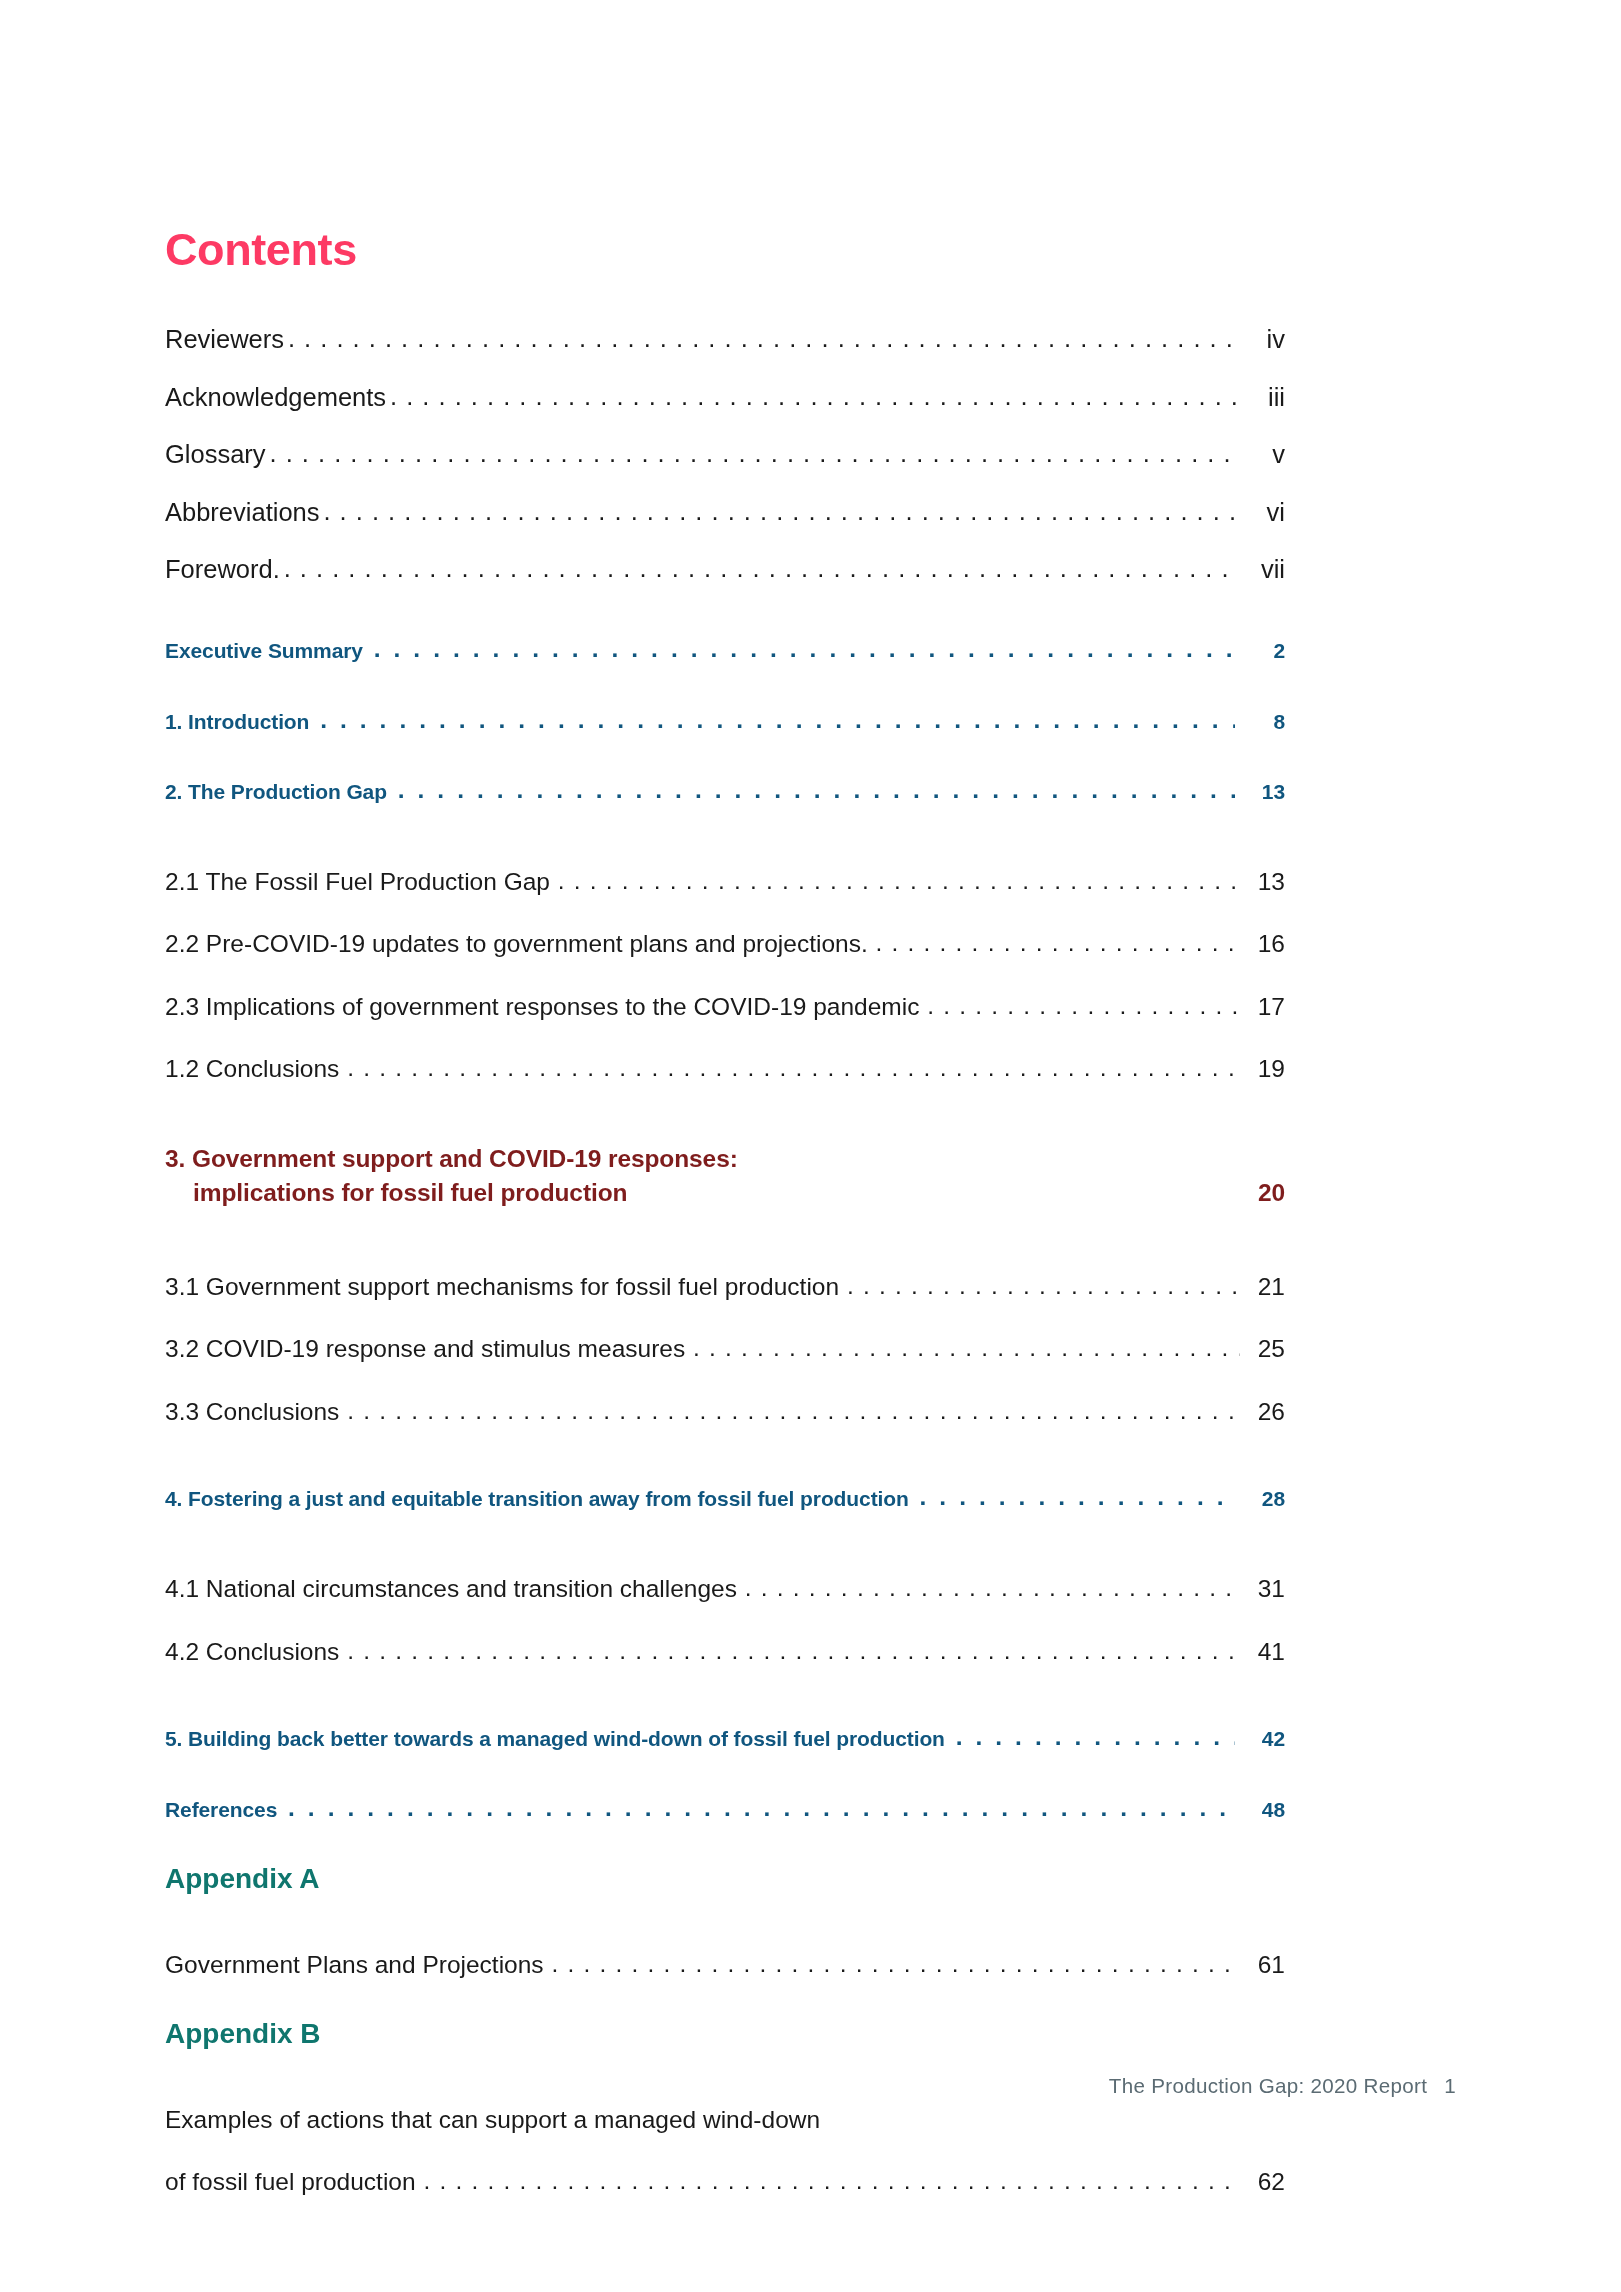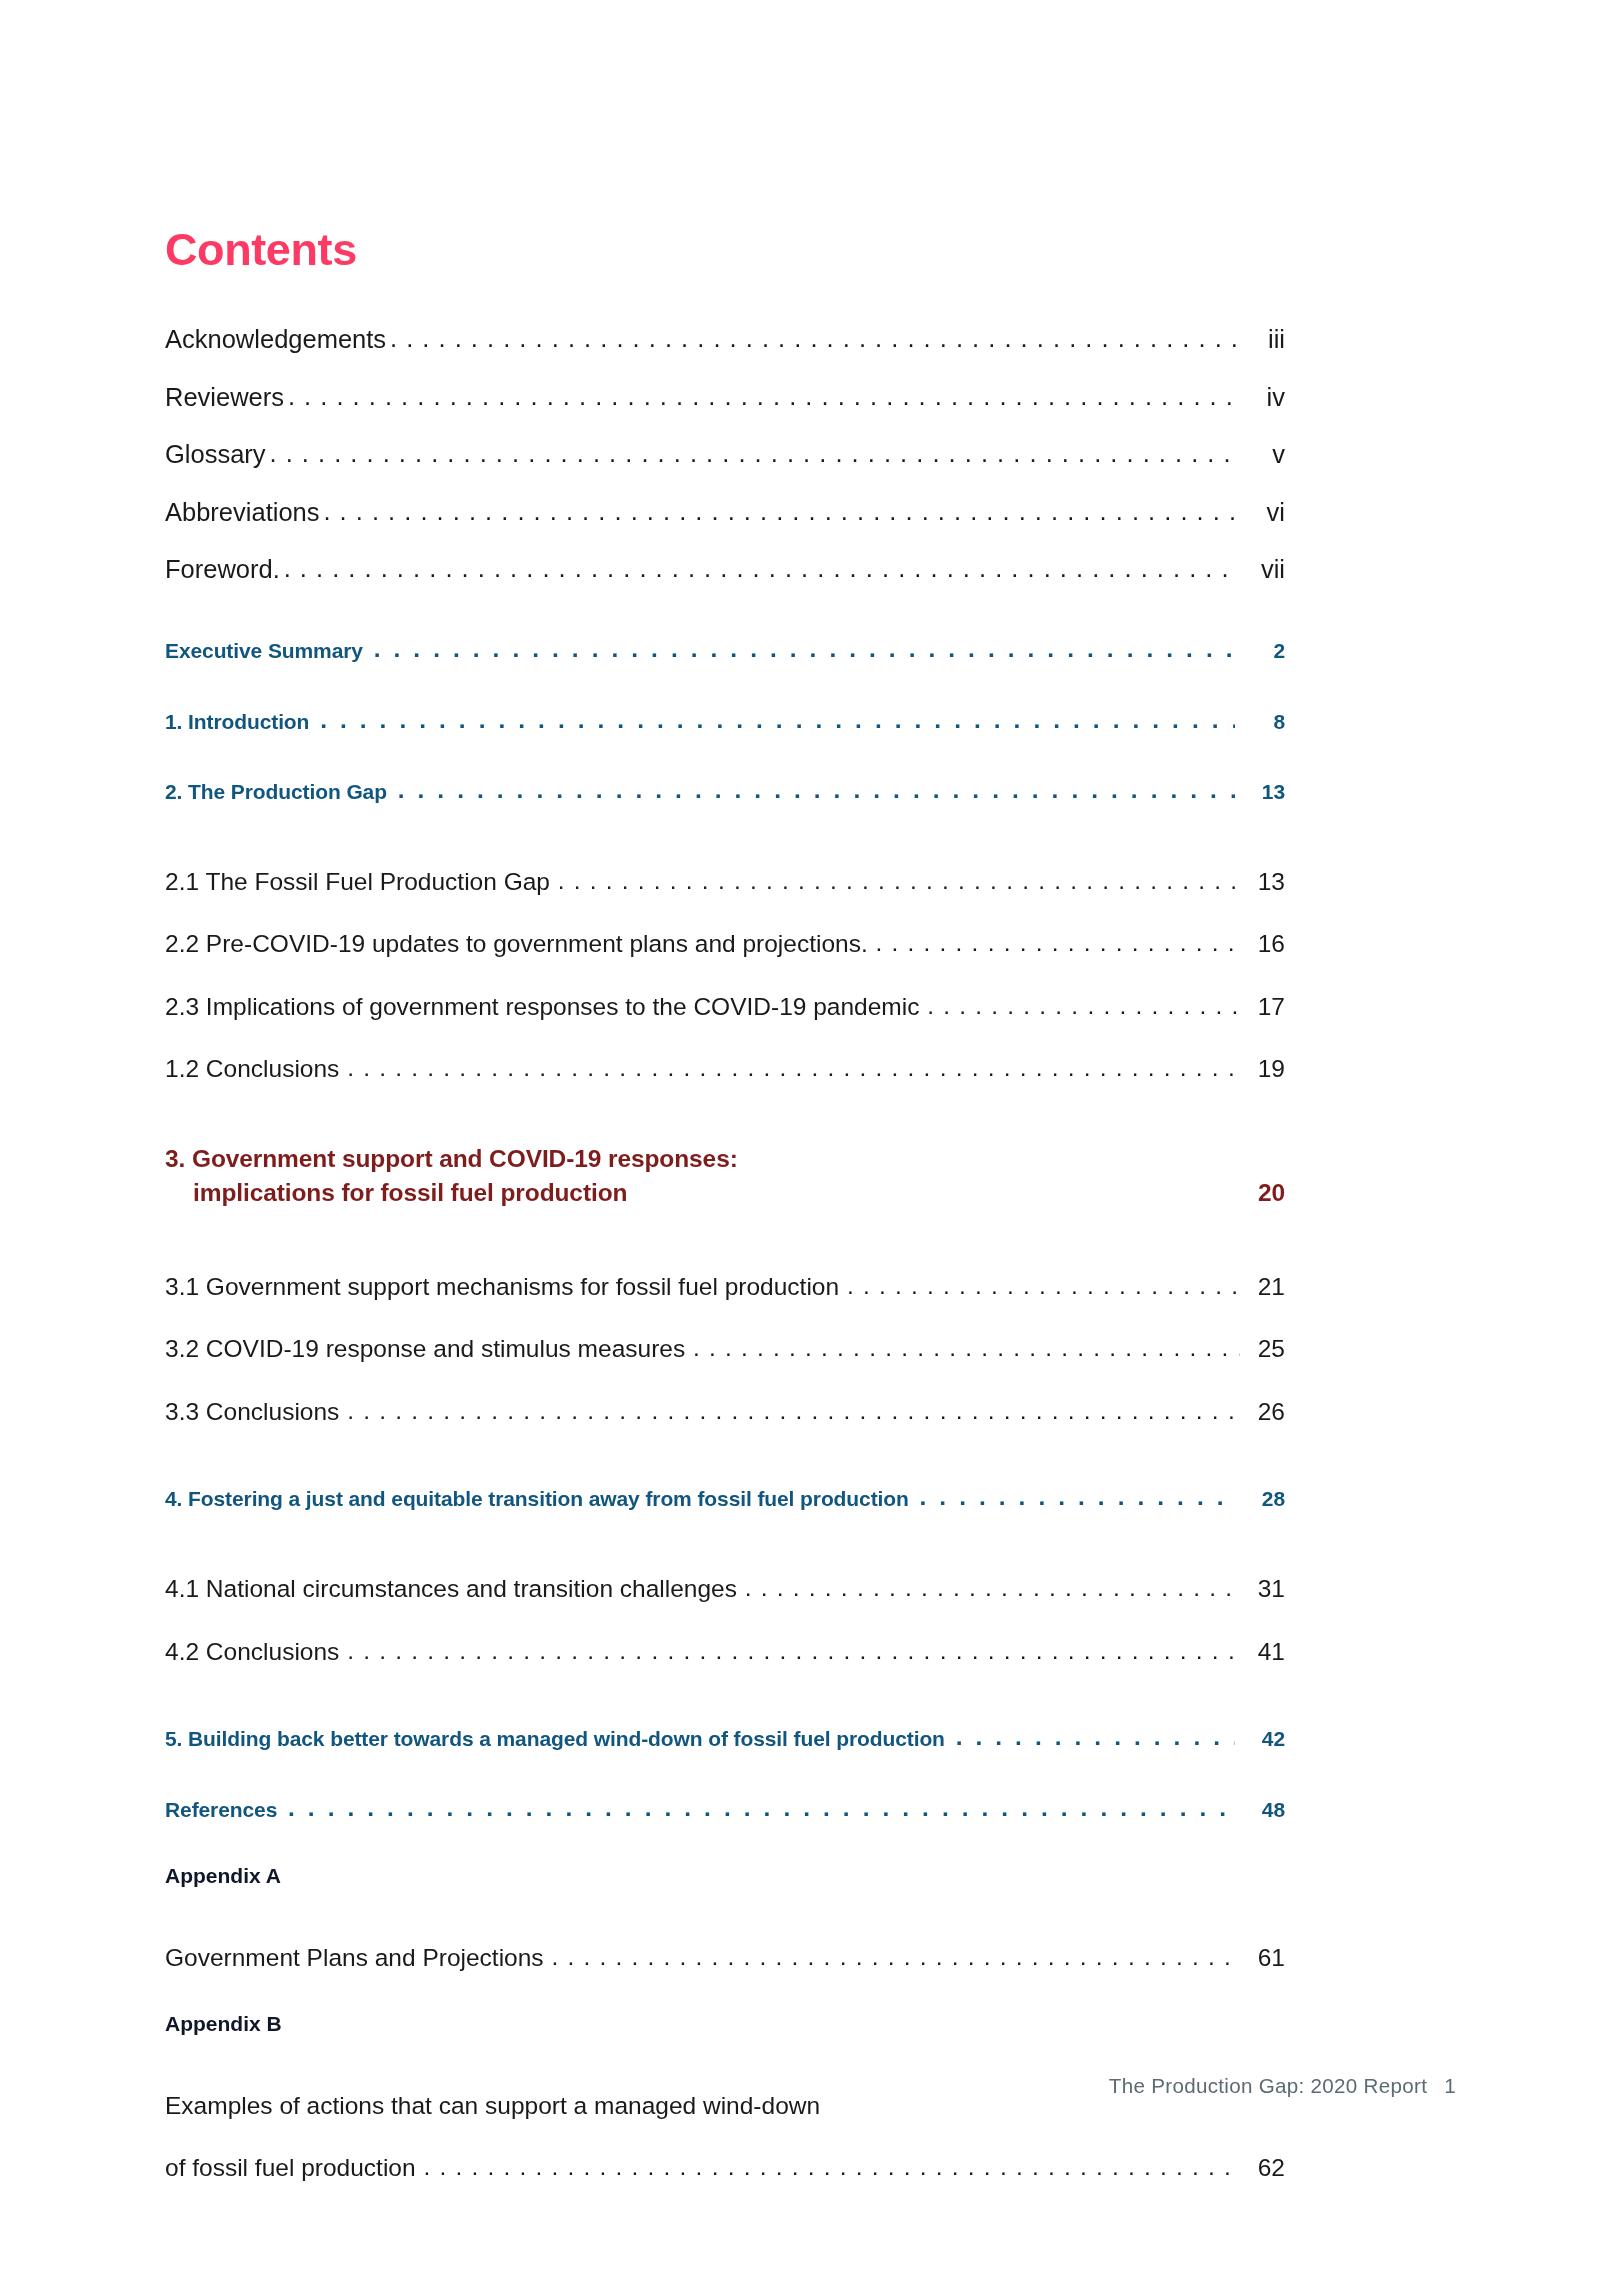--- a/index.html
+++ b/index.html
@@ -130,23 +130,23 @@
     display: block;
     font-size: 24.5px;
     letter-spacing: 1.2px;
     color: #1a1a1a;
   }
   .sub-row .toc-label { padding-right: 7.8px; }
   .sub-row .toc-page { padding-left: 5.9px; min-width: 39px; }
 
   
   .appendix-title {
-    font-size: 21px;
-    font-weight: bold;
-    color: #0f172a;
+    font-size: 28px;
+    font-weight: bold;
+    color: #0f766e;
     line-height: 1;
   }
 
   
   .gap-front-to-exec { height: 21.6px; }
   .gap-major-small { height: 29px; }
   .gap-group { height: 43px; }
   .gap-sub-start { height: 27.4px; }
 
   
@@ -169,29 +169,29 @@
 
 <div class="page">
 
   <div class="content-area">
 
     <h1 class="toc-title">Contents</h1>
 
     <div>
 
       <div class="toc-row front-row">
+        <span class="toc-label">Reviewers</span>
+        <span class="toc-leader"></span>
+        <span class="toc-page">iv</span>
+      </div>
+
+      <div class="toc-row front-row">
         <span class="toc-label">Acknowledgements</span>
         <span class="toc-leader"></span>
         <span class="toc-page">iii</span>
-      </div>
-
-      <div class="toc-row front-row">
-        <span class="toc-label">Reviewers</span>
-        <span class="toc-leader"></span>
-        <span class="toc-page">iv</span>
       </div>
 
       <div class="toc-row front-row">
         <span class="toc-label">Glossary</span>
         <span class="toc-leader"></span>
         <span class="toc-page">v</span>
       </div>
 
       <div class="toc-row front-row">
         <span class="toc-label">Abbreviations</span>

